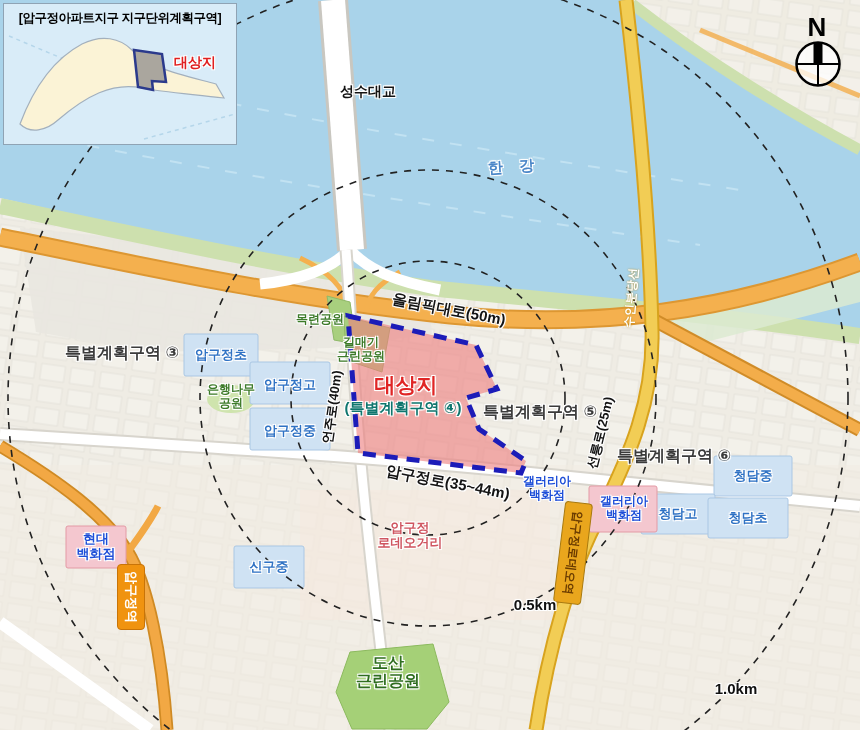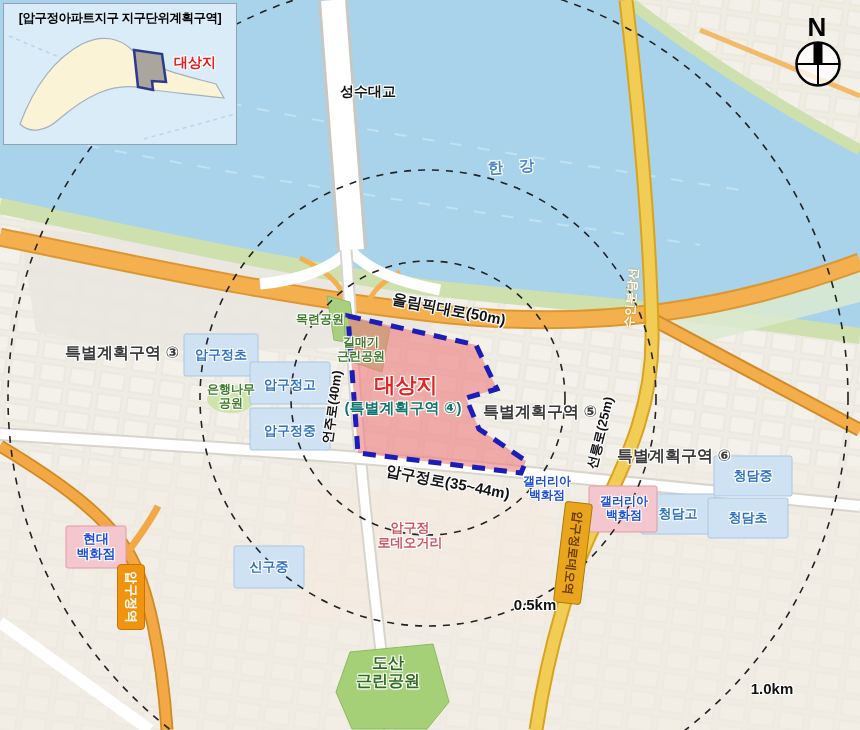--- a/index.html
+++ b/index.html
@@ -157,21 +157,21 @@
 백화점</div>
   <div class="lbl store halo" style="left:624px;top:509px;">갤러리아
 백화점</div>
   <div class="lbl halo" style="left:410px;top:536px;font-size:13px;font-weight:bold;color:#cf5560;white-space:pre-line;">압구정
 로데오거리</div>
 
   <div class="station-box" style="left:98px;top:583px;width:64px;height:26px;line-height:26px;background:#f0930f;border:1.5px solid #c87408;color:#fff;font-size:13px;transform:rotate(90deg);">압구정역</div>
   <div class="station-box" style="left:522px;top:539px;width:100px;height:26px;line-height:26px;background:#e9a61d;border:1.5px solid #a87a10;color:#6b3c00;font-size:12px;transform:rotate(97deg);">압구정로데오역</div>
 
   <div class="lbl dist halo" style="left:521px;top:605px;">0.5km</div>
-  <div class="lbl dist halo" style="left:758px;top:689px;text-align:center;">1.0km</div>
+  <div class="lbl dist halo" style="left:722px;top:689px;text-align:center;">1.0km</div>
 
   <div id="inset">
     <svg width="232" height="140" viewBox="0 0 232 140">
       <path d="M 5,32 L 62,56" stroke="#b5d6ea" stroke-width="1.5" stroke-dasharray="4 4" fill="none"></path>
       <path d="M 140,135 L 231,110" stroke="#b5d6ea" stroke-width="1.5" stroke-dasharray="4 4" fill="none"></path>
       <path d="M 16,120 C 28,88 48,56 78,40 C 98,30 116,34 128,46 C 145,64 175,70 212,80 L 220,94 C 186,90 158,88 138,84 C 108,78 82,92 54,116 C 42,127 26,130 16,120 Z" fill="#fbf3d6" stroke="#a3b0bd" stroke-width="1.2"></path>
       <path d="M 130,46 L 158,50 L 162,78 L 148,77 L 149,86 L 134,83 Z" fill="#aaa69e" stroke="#2b3a8c" stroke-width="2.5"></path>
     </svg>
     <div class="title">[압구정아파트지구 지구단위계획구역]</div>
     <div class="tgt halo">대상지</div>

